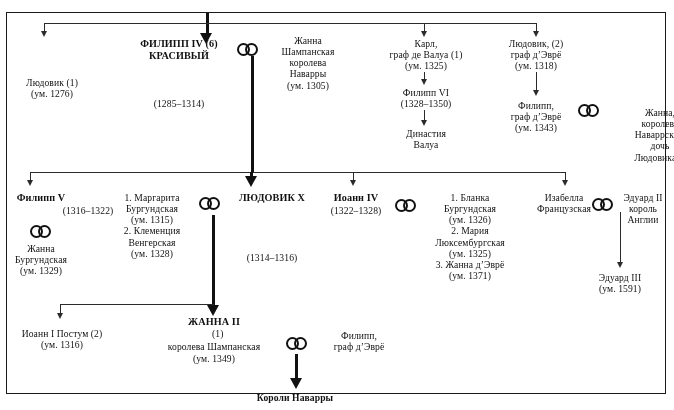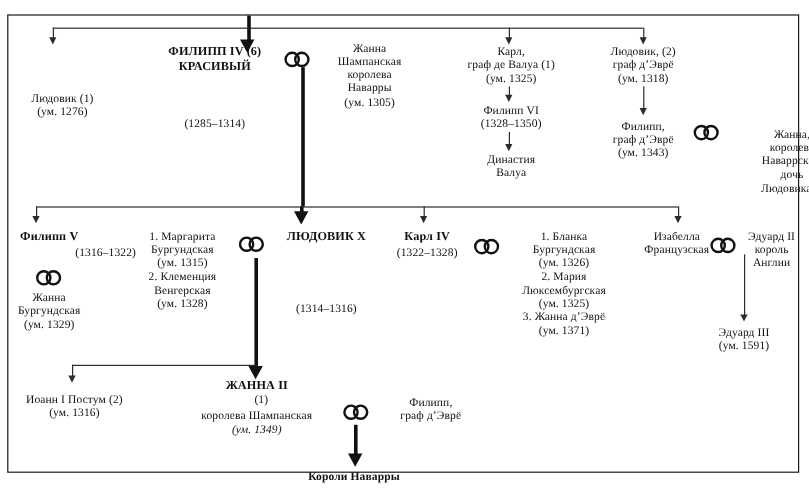--- a/index.html
+++ b/index.html
@@ -139,21 +139,21 @@
 (ум. 1328)</div>
 
   <div class="marr" style="left:199px;top:197px;">
     <i class="a"></i>
       <i class="b"></i>
   </div>
 
   <div class="blk b sz10" style="left:222px;top:192px;width:100px;">ЛЮДОВИК X</div>
   <div class="blk" style="left:222px;top:205px;width:100px;margin-top:47px;">(1314–1316)</div>
 
-  <div class="blk b sz10" style="left:318px;top:192px;width:76px;">Карл IV</div>
+  <div class="blk b sz10" style="left:318px;top:192px;width:76px;">Иоанн IV</div>
   <div class="blk" style="left:314px;top:205px;width:84px;">(1322–1328)</div>
 
   <div class="marr" style="left:395px;top:199px;">
     <i class="a"></i>
       <i class="b"></i>
   </div>
 
   <div class="blk" style="left:419px;top:192px;width:102px;">1. Бланка
 Бургундская
 (ум. 1326)
@@ -185,21 +185,21 @@
   <div class="vline" style="left:60px;top:304px;height:11px;"></div>
   <div class="arrow" style="left:56.5px;top:313px;"></div>
   <div class="arrow big" style="left:207px;top:305px;"></div>
 
   <div class="blk" style="left:4px;top:328px;width:116px;">Иоанн I Постум (2)
 (ум. 1316)</div>
 
   <div class="blk" style="left:148px;top:316px;width:132px;"><span class="nm bold sz10">ЖАННА II</span></div>
   <div class="blk" style="left:212px;top:328px;width:60px;text-align:left;"> (1)</div>
   <div class="blk" style="left:148px;top:341px;width:132px;">королева Шампанская</div>
-  <div class="blk" style="left:148px;top:353px;width:132px;font-style:italic;">(ум. 1349)</div>
+  <div class="blk" style="left:148px;top:353px;width:132px;">(ум. 1349)</div>
 
   <div class="marr" style="left:286px;top:337px;">
     <i class="a"></i>
       <i class="b"></i>
   </div>
 
   <div class="blk" style="left:314px;top:330px;width:90px;">Филипп,
 граф д’Эврё</div>
 
   <div class="vline thick" style="left:295px;top:354px;height:28px;"></div>

